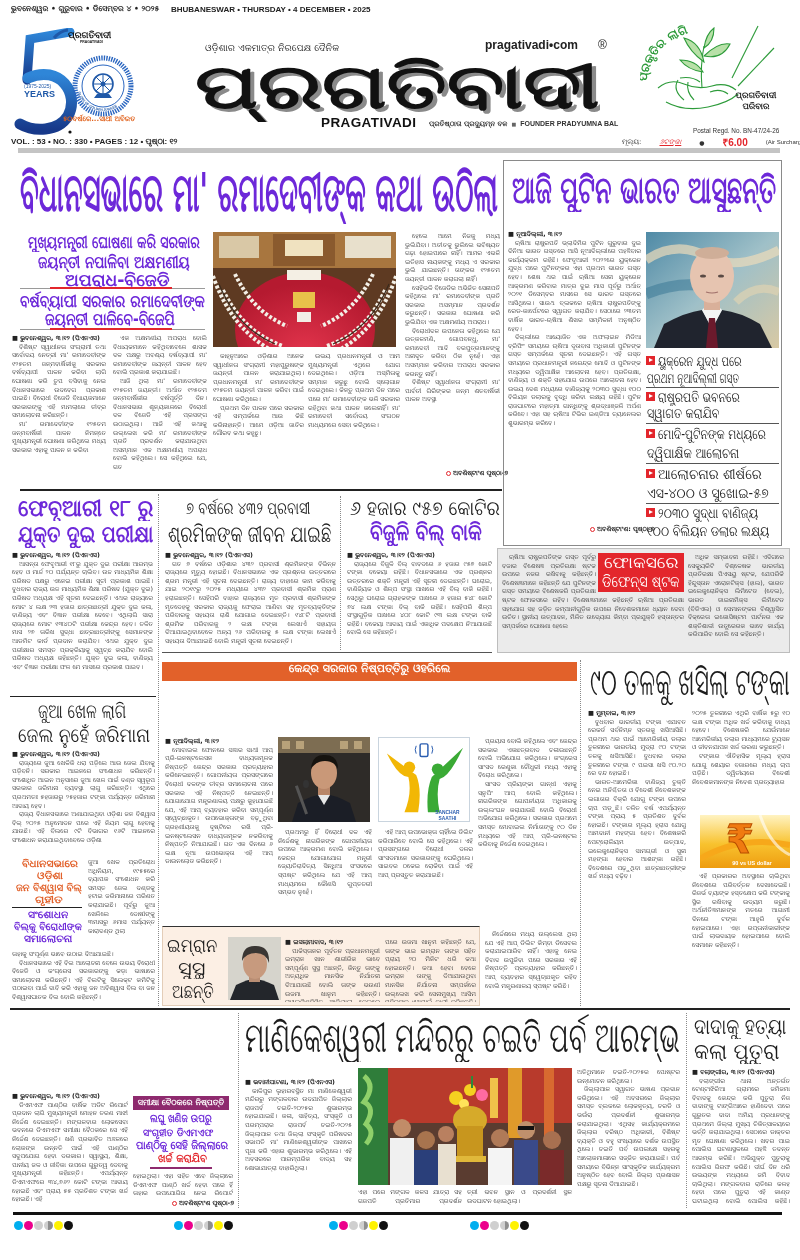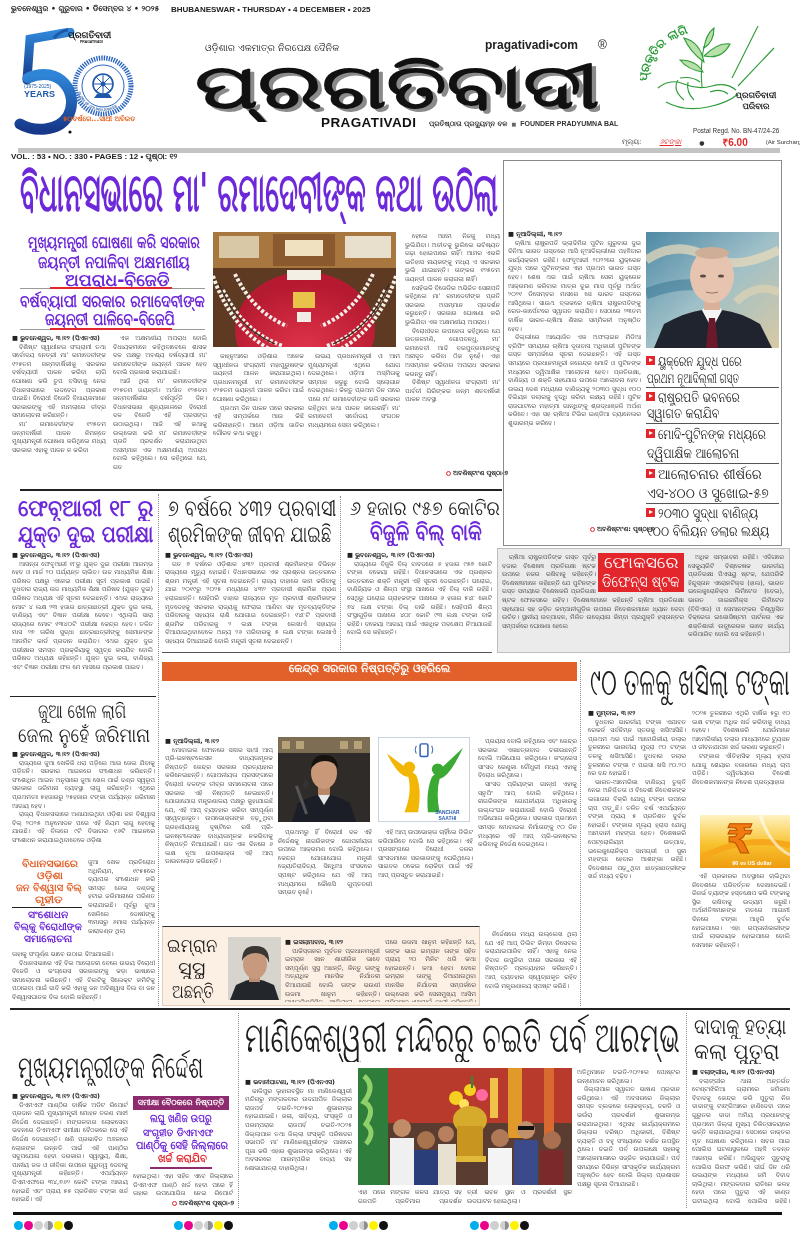--- a/index.html
+++ b/index.html
@@ -101,21 +101,21 @@
     </svg>
   </div>
   <div class="a en" style="left:693px;top:127px;font-size:6.4px;color:#333;white-space:nowrap;">Postal Regd. No. BN-47/24-26</div>
   <div class="a" style="left:622px;top:135px;font-size:7px;color:#333;white-space:nowrap;display:flex;align-items:center;gap:18px;">
     <span>ମୂଲ୍ୟ:</span>
     <span style="color:var(--red);font-style:italic;text-decoration:underline;">୬ଟଙ୍କା</span>
     <span style="font-size:6px;">●</span>
     <span class="en" style="color:var(--red);font-weight:bold;font-size:10px;">₹6.00</span>
     <span class="en" style="font-size:6px;">(Air Surcharge 0.50p)</span>
   </div>
-  <div class="a en" style="left:11px;top:137px;font-size:8px;font-weight:bold;color:#222;white-space:nowrap;margin-top:15px;">VOL. : 53 • NO. : 330 • PAGES : 12 • ପୃଷ୍ଠା: ୧୨</div>
+  <div class="a en" style="left:11px;top:137px;font-size:8px;font-weight:bold;color:#222;white-space:nowrap;">VOL. : 53 • NO. : 330 • PAGES : 12 • ପୃଷ୍ଠା: ୧୨</div>
   <div class="hr" style="left:18px;top:148px;width:762px;height:5px;background:#c4c4c4;"></div>
 
   <div class="fit" style="left:20px;top:162px;width:478px;height:62px;line-height:62px;font-size:54px;"><span style="transform: scaleX(0.509595);">ବିଧାନସଭାରେ ମା' ରମାଦେବୀଙ୍କ କଥା ଉଠିଲା</span></div>
 
   <div class="fit" style="left:28px;top:232px;width:172px;height:20px;line-height:20px;font-size:17px;"><span style="transform: scaleX(0.741379);">ମୁଖ୍ୟମନ୍ତ୍ରୀ ଘୋଷଣା କରି ସରକାର</span></div>
   <div class="fit" style="left:38px;top:252px;width:152px;height:20px;line-height:20px;font-size:17px;"><span style="transform: scaleX(0.791667);">ଜୟନ୍ତୀ ନପାଳିବା ଅକ୍ଷମଣୀୟ</span></div>
   <div class="fit" style="left:65px;top:271px;width:105px;height:19px;line-height:19px;font-size:17px;"><span style="transform: scaleX(1.01942);">ଅପରାଧ-ବିଜେଡି</span></div>
   <div class="hr" style="left:20px;top:288px;width:185px;height:1px;background:#9a9a9a;"></div>
   <div class="hr" style="left:50px;top:287px;width:122px;height:2px;background:var(--red);"></div>
   <div class="fit" style="left:20px;top:291px;width:185px;height:20px;line-height:20px;font-size:17px;"><span style="transform: scaleX(0.814978);">ବର୍ଷବ୍ୟାପୀ ସରକାର ରମାଦେବୀଙ୍କ</span></div>
@@ -177,20 +177,21 @@
     <p>ସେହିଭଳି ବିଜେଡିର ଅଭିଜିତ ସେନାପତି କହିଥିଲେ ମା' ରମାଦେବୀଙ୍କ ପ୍ରତି ସରକାର ଅସମ୍ମାନ ପ୍ରଦର୍ଶନ କରୁଛନ୍ତି। ସରକାର ଘୋଷଣା କରି ଭୁଲିଯିବା ଏକ ଅକ୍ଷମଣୀୟ ଅପରାଧ।</p>
     <p>ବିରୋଧୀଦଳ ଉପନେତା କହିଥିଲେ ଯେ ଉତ୍କଳମଣି, ଗୋପବନ୍ଧୁ, ମା' ରମାଦେବୀ ଆଦି ବରପୁତ୍ରମାନଙ୍କୁ ଅନାଦୃତ କରିବା ଠିକ ନୁହେଁ। ଏହା ଅସମ୍ମାନ କରିବାର ଅପରାଧ ସରକାର କରନ୍ତୁ ନାହିଁ।</p>
     <p>ବିଶିଷ୍ଟ ସ୍ୱାଧୀନତା ସଂଗ୍ରାମୀ ମା' ପାର୍ବତୀ ଗିରିଙ୍କର ଜନ୍ମ ଶତବାର୍ଷିକୀ ପାଳନ ଅବସ୍ଥା</p>
   </div>
   <div class="cont" style="left:446px;top:469px;">
     <span class="ring"></span>
     <span>ଅବଶିଷ୍ଟାଂଶ ପୃଷ୍ଠା-୭</span>
   </div>
 
   <div class="a" style="left:503px;top:160px;width:279px;height:386px;border:1px solid #8a8a8a;"></div>
+  <div class="fit" style="left:512px;top:168px;width:264px;height:44px;line-height:44px;font-size:38px;"><span style="transform: scaleX(0.633094);">ଆଜି ପୁଟିନ ଭାରତ ଆସୁଛନ୍ତି</span></div>
   <div class="bt" style="left:508px;top:230px;width:133px;height:293px;">
     <p class="dl">■ ନୂଆଦିଲ୍ଲୀ, ୩।୧୨</p>
     <p>ଋଷିଆ ରାଷ୍ଟ୍ରପତି ଭ୍ଲାଦିମିର ପୁଟିନ ଗୁରୁବାର ଦୁଇ ଦିନିଆ ଭାରତ ଗସ୍ତରେ ଆସି ନୂଆଦିଲ୍ଲୀରେ ପହଞ୍ଚିବାର କାର୍ଯ୍ୟକ୍ରମ ରହିଛି। ଫେବୃଆରୀ ୨୦୨୨ରେ ୟୁକ୍ରେନ ଯୁଦ୍ଧ ପରେ ପୁଟିନଙ୍କର ଏହା ପ୍ରଥମ ଭାରତ ଗସ୍ତ ହେବ। ଶେଷ ଥର ପାଇଁ ଋଷିଆ ସେନା ୟୁକ୍ରେନ ଆକ୍ରମଣ କରିବାର ମାତ୍ର ଦୁଇ ମାସ ପୂର୍ବରୁ ଅର୍ଥାତ୍ ୨୦୨୧ ଡିସେମ୍ବର ମାସରେ ସେ ଭାରତ ଗସ୍ତରେ ଆସିଥିଲେ। ସାଉଥ ବ୍ଲକରେ ଋଷିଆ ରାଷ୍ଟ୍ରପତିଙ୍କୁ ରେଡ-କାର୍ପେଟରେ ସ୍ୱାଗତ କରାଯିବ। ସେଠାରେ ୨୩ତମ ବାର୍ଷିକ ଭାରତ-ଋଷିଆ ଶିଖର ସମ୍ମିଳନୀ ଅନୁଷ୍ଠିତ ହେବ।</p>
     <p>ଦିଲ୍ଲୀରେ ଆୟୋଜିତ ଏକ ଅଫଲାଇନ ମିଡିଆ ବ୍ରିଫିଂ ସମୟରେ ଋଷିଆ ଦୂତାବାସ ଅଧିକାରୀ ପୁଟିନଙ୍କ ଗସ୍ତ ସମ୍ପର୍କରେ ସୂଚନା ଦେଇଛନ୍ତି। ଏହି ଗସ୍ତ ସମୟରେ ପ୍ରଧାନମନ୍ତ୍ରୀ ନରେନ୍ଦ୍ର ମୋଦି ଓ ପୁଟିନଙ୍କ ମଧ୍ୟରେ ଦ୍ୱିପାକ୍ଷିକ ଆଲୋଚନା ହେବ। ପ୍ରତିରକ୍ଷା, ବାଣିଜ୍ୟ ଓ ଶକ୍ତି ସହଯୋଗ ଉପରେ ଆଲୋଚନା ହେବ। ଉଭୟ ଦେଶ ମଧ୍ୟରେ ବାଣିଜ୍ୟକୁ ୨୦୩୦ ସୁଦ୍ଧା ୧୦୦ ବିଲିୟନ ଡଲାରକୁ ବୃଦ୍ଧି କରିବା ଲକ୍ଷ୍ୟ ରହିଛି। ପୁଟିନ ରାଜଘାଟରେ ମହାତ୍ମା ଗାନ୍ଧିଙ୍କୁ ଶ୍ରଦ୍ଧାଞ୍ଜଳି ଅର୍ପଣ କରିବେ। ଏହା ସହ ଋଷିଆ ଟିଭିର ଇଣ୍ଡିଆ ଚ୍ୟାନେଲର ଶୁଭାରମ୍ଭ କରିବେ।</p>
   </div>
   <div class="cont" style="left:590px;top:525px;">
     <span class="ring"></span>
     <span>ଅବଶିଷ୍ଟାଂଶ: ପୃଷ୍ଠା-୭</span>
   </div>
   <div class="img" style="left:646px;top:232px;width:133px;height:116px;">
@@ -258,21 +259,21 @@
 
   <div class="fit" style="left:18px;top:496px;width:135px;height:25px;line-height:25px;font-size:23px;"><span style="transform: scaleX(0.89404);">ଫେବୃଆରୀ ୧୮ ରୁ</span></div>
   <div class="fit" style="left:18px;top:521px;width:135px;height:27px;line-height:27px;font-size:23px;"><span style="transform: scaleX(0.813253);">ଯୁକ୍ତ ଦୁଇ ପରୀକ୍ଷା</span></div>
   <div class="bt" style="left:12px;top:551px;width:141px;height:142px;">
     <p class="dl">■ ଭୁବନେଶ୍ୱର, ୩।୧୨ (ପିଏନଏସ)</p>
     <p>ଆସନ୍ତା ଫେବୃଆରୀ ୧୮ରୁ ଯୁକ୍ତ ଦୁଇ ପରୀକ୍ଷା ଆରମ୍ଭ ହେବ ଓ ମାର୍ଚ୍ଚ ୨୦ ପର୍ଯ୍ୟନ୍ତ ଚାଲିବ। ଉଚ୍ଚ ମାଧ୍ୟମିକ ଶିକ୍ଷା ପରିଷଦ ପକ୍ଷରୁ ଏନେଇ ପରୀକ୍ଷା ସୂଚୀ ପ୍ରକାଶ ପାଇଛି। ବୁଧବାର ରାଜ୍ୟ ଉଚ୍ଚ ମାଧ୍ୟମିକ ଶିକ୍ଷା ପରିଷଦ (ଯୁକ୍ତ ଦୁଇ) ପରିଷଦ ଅଧ୍ୟକ୍ଷ ଏହି ସୂଚନା ଦେଇଛନ୍ତି। ଏଥର ରାଜ୍ୟରେ ମୋଟ ୪ ଲକ୍ଷ ୨୩ ହଜାର ଛାତ୍ରଛାତ୍ରୀ ଯୁକ୍ତ ଦୁଇ କଳା, ବାଣିଜ୍ୟ ଏବଂ ବିଜ୍ଞାନ ପରୀକ୍ଷା ଦେବେ। ଏଥିଲାଗି ସାରା ରାଜ୍ୟରେ ମୋଟ ୧୩୪୦ଟି ପରୀକ୍ଷା କେନ୍ଦ୍ର ହେବ। ଚଳିତ ମାସ ୨୭ ତାରିଖ ସୁଦ୍ଧା ଛାତ୍ରଛାତ୍ରୀଙ୍କୁ ସେମାନଙ୍କ ଆଡମିଟ କାର୍ଡ ପ୍ରଦାନ କରାଯିବ। ଏଥର ଯୁକ୍ତ ଦୁଇ ପରୀକ୍ଷାର ସମସ୍ତ ପ୍ରକ୍ରିୟାକୁ ସ୍ୱଚ୍ଛ କରାଯିବ ବୋଲି ପରିଷଦ ଅଧ୍ୟକ୍ଷ କହିଛନ୍ତି। ଯୁକ୍ତ ଦୁଇ କଳା, ବାଣିଜ୍ୟ ଏବଂ ବିଜ୍ଞାନ ପରୀକ୍ଷା ଫଳ ମେ ମାସରେ ପ୍ରକାଶ ପାଇବ।</p>
   </div>
 
   <div class="vr" style="left:158px;top:494px;height:512px;"></div>
 
-  <div class="fit light" style="left:168px;top:496px;width:168px;height:25px;line-height:25px;font-size:23px;"><span style="transform: scaleX(0.774194);">୭ ବର୍ଷରେ ୪୩୨ ପ୍ରବାସୀ</span></div>
+  <div class="fit light" style="left:186px;top:496px;width:168px;height:25px;line-height:25px;font-size:17px;"><span style="transform: scaleX(0.774194);">୭ ବର୍ଷରେ ୪୩୨ ପ୍ରବାସୀ</span></div>
   <div class="fit light" style="left:168px;top:521px;width:163px;height:27px;line-height:27px;font-size:23px;"><span style="transform: scaleX(0.71179);">ଶ୍ରମିକଙ୍କ ଜୀବନ ଯାଇଛି</span></div>
   <div class="bt" style="left:165px;top:551px;width:171px;height:99px;">
     <p class="dl">■ ଭୁବନେଶ୍ୱର, ୩।୧୨ (ପିଏନଏସ)</p>
     <p>ଗତ ୭ ବର୍ଷରେ ଓଡ଼ିଶାର ୪୩୨ ପ୍ରବାସୀ ଶ୍ରମିକଙ୍କ ବିଭିନ୍ନ ରାଜ୍ୟରେ ମୃତ୍ୟୁ ହୋଇଛି। ବିଧାନସଭାରେ ଏକ ପ୍ରଶ୍ନର ଉତ୍ତରରେ ଶ୍ରମ ମନ୍ତ୍ରୀ ଏହି ସୂଚନା ଦେଇଛନ୍ତି। ରାଜ୍ୟ ବାହାରେ କାମ କରିବାକୁ ଯାଇ ୨୦୧୯ରୁ ୨୦୨୫ ମଧ୍ୟରେ ୪୩୨ ପ୍ରବାସୀ ଶ୍ରମିକ ପ୍ରାଣ ହରାଇଛନ୍ତି। ସେହିପରି ବାହାର ରାଜ୍ୟରେ ମୃତ ପ୍ରବାସୀ ଶ୍ରମିକଙ୍କ ମୃତଦେହକୁ ସରକାର ରାଜ୍ୟକୁ ଫେରାଇ ଆଣିବା ସହ ମୃତବ୍ୟକ୍ତିଙ୍କ ପରିବାରକୁ ସହାୟତା ରାଶି ଯୋଗାଇ ଦେଇଛନ୍ତି। ୧୪୮ଟି ପ୍ରବାସୀ ଶ୍ରମିକ ପରିବାରକୁ ୨ ଲକ୍ଷ ଟଙ୍କା ଲେଖାଏଁ ସହାୟତା ଦିଆଯାଇଥିବାବେଳେ ଅନ୍ୟ ୨୬ ପରିବାରକୁ ୫ ଲକ୍ଷ ଟଙ୍କା ଲେଖାଏଁ ସହାୟତା ଦିଆଯାଇଛି ବୋଲି ମନ୍ତ୍ରୀ ସୂଚନା ଦେଇଛନ୍ତି।</p>
   </div>
 
   <div class="vr" style="left:340px;top:496px;height:154px;"></div>
 
   <div class="fit light" style="left:350px;top:497px;width:150px;height:22px;line-height:22px;font-size:20px;"><span style="transform: scaleX(0.882353);">୬ ହଜାର ୯୫୭ କୋଟିର</span></div>
   <div class="fit" style="left:370px;top:519px;width:112px;height:27px;line-height:27px;font-size:23px;"><span style="transform: scaleX(0.811594);">ବିଜୁଳି ବିଲ୍ ବାକି</span></div>
@@ -407,21 +408,20 @@
   <div class="bt" style="left:88px;top:858px;width:67px;height:90px;">
     <p style="text-indent:0;">ଜୁଆ ଖେଳ ପ୍ରତିରୋଧ ଅଧିନିୟମ, ୧୯୫୫ରେ ବ୍ୟାପକ ସଂଶୋଧନ କରି ସମସ୍ତ ଜେଲ ଦଣ୍ଡକୁ ହଟାଇ ଜରିମାନାରେ ପରିଣତ କରାଯାଇଛି। ପୂର୍ବରୁ ଜୁଆ ଖେଳିଲେ ଦୋଷୀଙ୍କୁ ୩ମାସରୁ ୬ମାସ ପର୍ଯ୍ୟନ୍ତ କାରାଦଣ୍ଡ ଥିଲା</p>
   </div>
   <div class="bt" style="left:12px;top:950px;width:143px;height:54px;">
     <p style="text-indent:0;">ତାହାକୁ ସଂପୂର୍ଣ୍ଣ ଭାବେ ଉଠାଇ ଦିଆଯାଇଛି।</p>
     <p>ବିଧାନସଭାରେ ଏହି ବିଲ ଆଲୋଚନା ବେଳେ ଉଭୟ ବିରୋଧୀ ବିଜେଡି ଓ କଂଗ୍ରେସ ସରକାରଙ୍କୁ କଡ଼ା ଭାଷାରେ ସମାଲୋଚନା କରିଛନ୍ତି। ଏହି ବିଲଟିକୁ ସିଲେକ୍ଟ କମିଟିକୁ ପଠାଇବା ପାଇଁ ଦାବି କରି ଏହାକୁ ଜନ ଅବିଶ୍ୱାସ ବିଲ ବା ଜନ ବିଶ୍ୱାସଘାତକ ବିଲ ବୋଲି କହିଛନ୍ତି।</p>
   </div>
 
   <div class="hr" style="left:10px;top:1008px;width:780px;height:1.5px;"></div>
 
-  <div class="fit light" style="left:18px;top:1049px;width:185px;height:37px;line-height:37px;font-size:31px;"><span style="transform: scaleX(0.649123);">ମୁଖ୍ୟମନ୍ତ୍ରୀଙ୍କ ନିର୍ଦ୍ଦେଶ</span></div>
   <div class="bt" style="left:12px;top:1092px;width:116px;height:115px;">
     <p class="dl">■ ଭୁବନେଶ୍ୱର, ୩।୧୨ (ପିଏନଏସ)</p>
     <p>ଡିଏମଏଫ ପାଣ୍ଠିର ବାର୍ଷିକ ଅଡିଟ ରିପୋର୍ଟ ପ୍ରଦାନ ଲାଗି ମୁଖ୍ୟମନ୍ତ୍ରୀ ମୋହନ ଚରଣ ମାଝୀ ନିର୍ଦ୍ଦେଶ ଦେଇଛନ୍ତି। ମଙ୍ଗଳବାର ଲୋକସେବା ଭବନରେ ଡିଏମଏଫ ସମୀକ୍ଷା ବୈଠକରେ ସେ ଏହି ନିର୍ଦ୍ଦେଶ ଦେଇଛନ୍ତି। ଖଣି ପ୍ରଭାବିତ ଅଞ୍ଚଳରେ ଲୋକଙ୍କ ଉନ୍ନତି ପାଇଁ ଏହି ପାଣ୍ଠିର ସଦୁପଯୋଗ ହେବା ଦରକାର। ସ୍ୱାସ୍ଥ୍ୟ, ଶିକ୍ଷା, ପାନୀୟ ଜଳ ଓ ଜୀବିକା ଉପରେ ଗୁରୁତ୍ୱ ଦେବାକୁ ମୁଖ୍ୟମନ୍ତ୍ରୀ କହିଛନ୍ତି। ଏପର୍ଯ୍ୟନ୍ତ ଡିଏମଏଫରେ ୩୪,୭୬୨ କୋଟି ଟଙ୍କା ଆଦାୟ ହୋଇଛି ଏବଂ ପ୍ରାୟ ୫୫ ପ୍ରତିଶତ ଟଙ୍କା ଖର୍ଚ୍ଚ ହୋଇଛି। ଏହି</p>
   </div>
   <div class="a" style="left:133px;top:1096px;width:96px;height:14px;background:var(--purple);display:flex;align-items:center;justify-content:center;">
     <span style="color:#fff;font-size:8px;font-weight:bold;white-space:nowrap;text-align:center;">ସମୀକ୍ଷା ବୈଠକରେ ନିଷ୍ପତ୍ତି</span>
   </div>
   <div class="fit" style="left:150px;top:1112px;width:62px;height:14px;line-height:14px;font-size:11px;"><span style="transform: scaleX(0.815789);">ଲଘୁ ଖଣିଜ ଉପରୁ</span></div>
   <div class="fit" style="left:143px;top:1126px;width:77px;height:14px;line-height:14px;font-size:10px;"><span style="transform: scaleX(0.950617);">ସଂଗୃହୀତ ଡିଏମଏଫ</span></div>
   <div class="fit" style="left:136px;top:1139px;width:92px;height:14px;line-height:14px;font-size:11px;"><span style="transform: scaleX(0.901961);">ପାଣ୍ଠିକୁ ସେହି ଜିଲ୍ଲାରେ</span></div>

